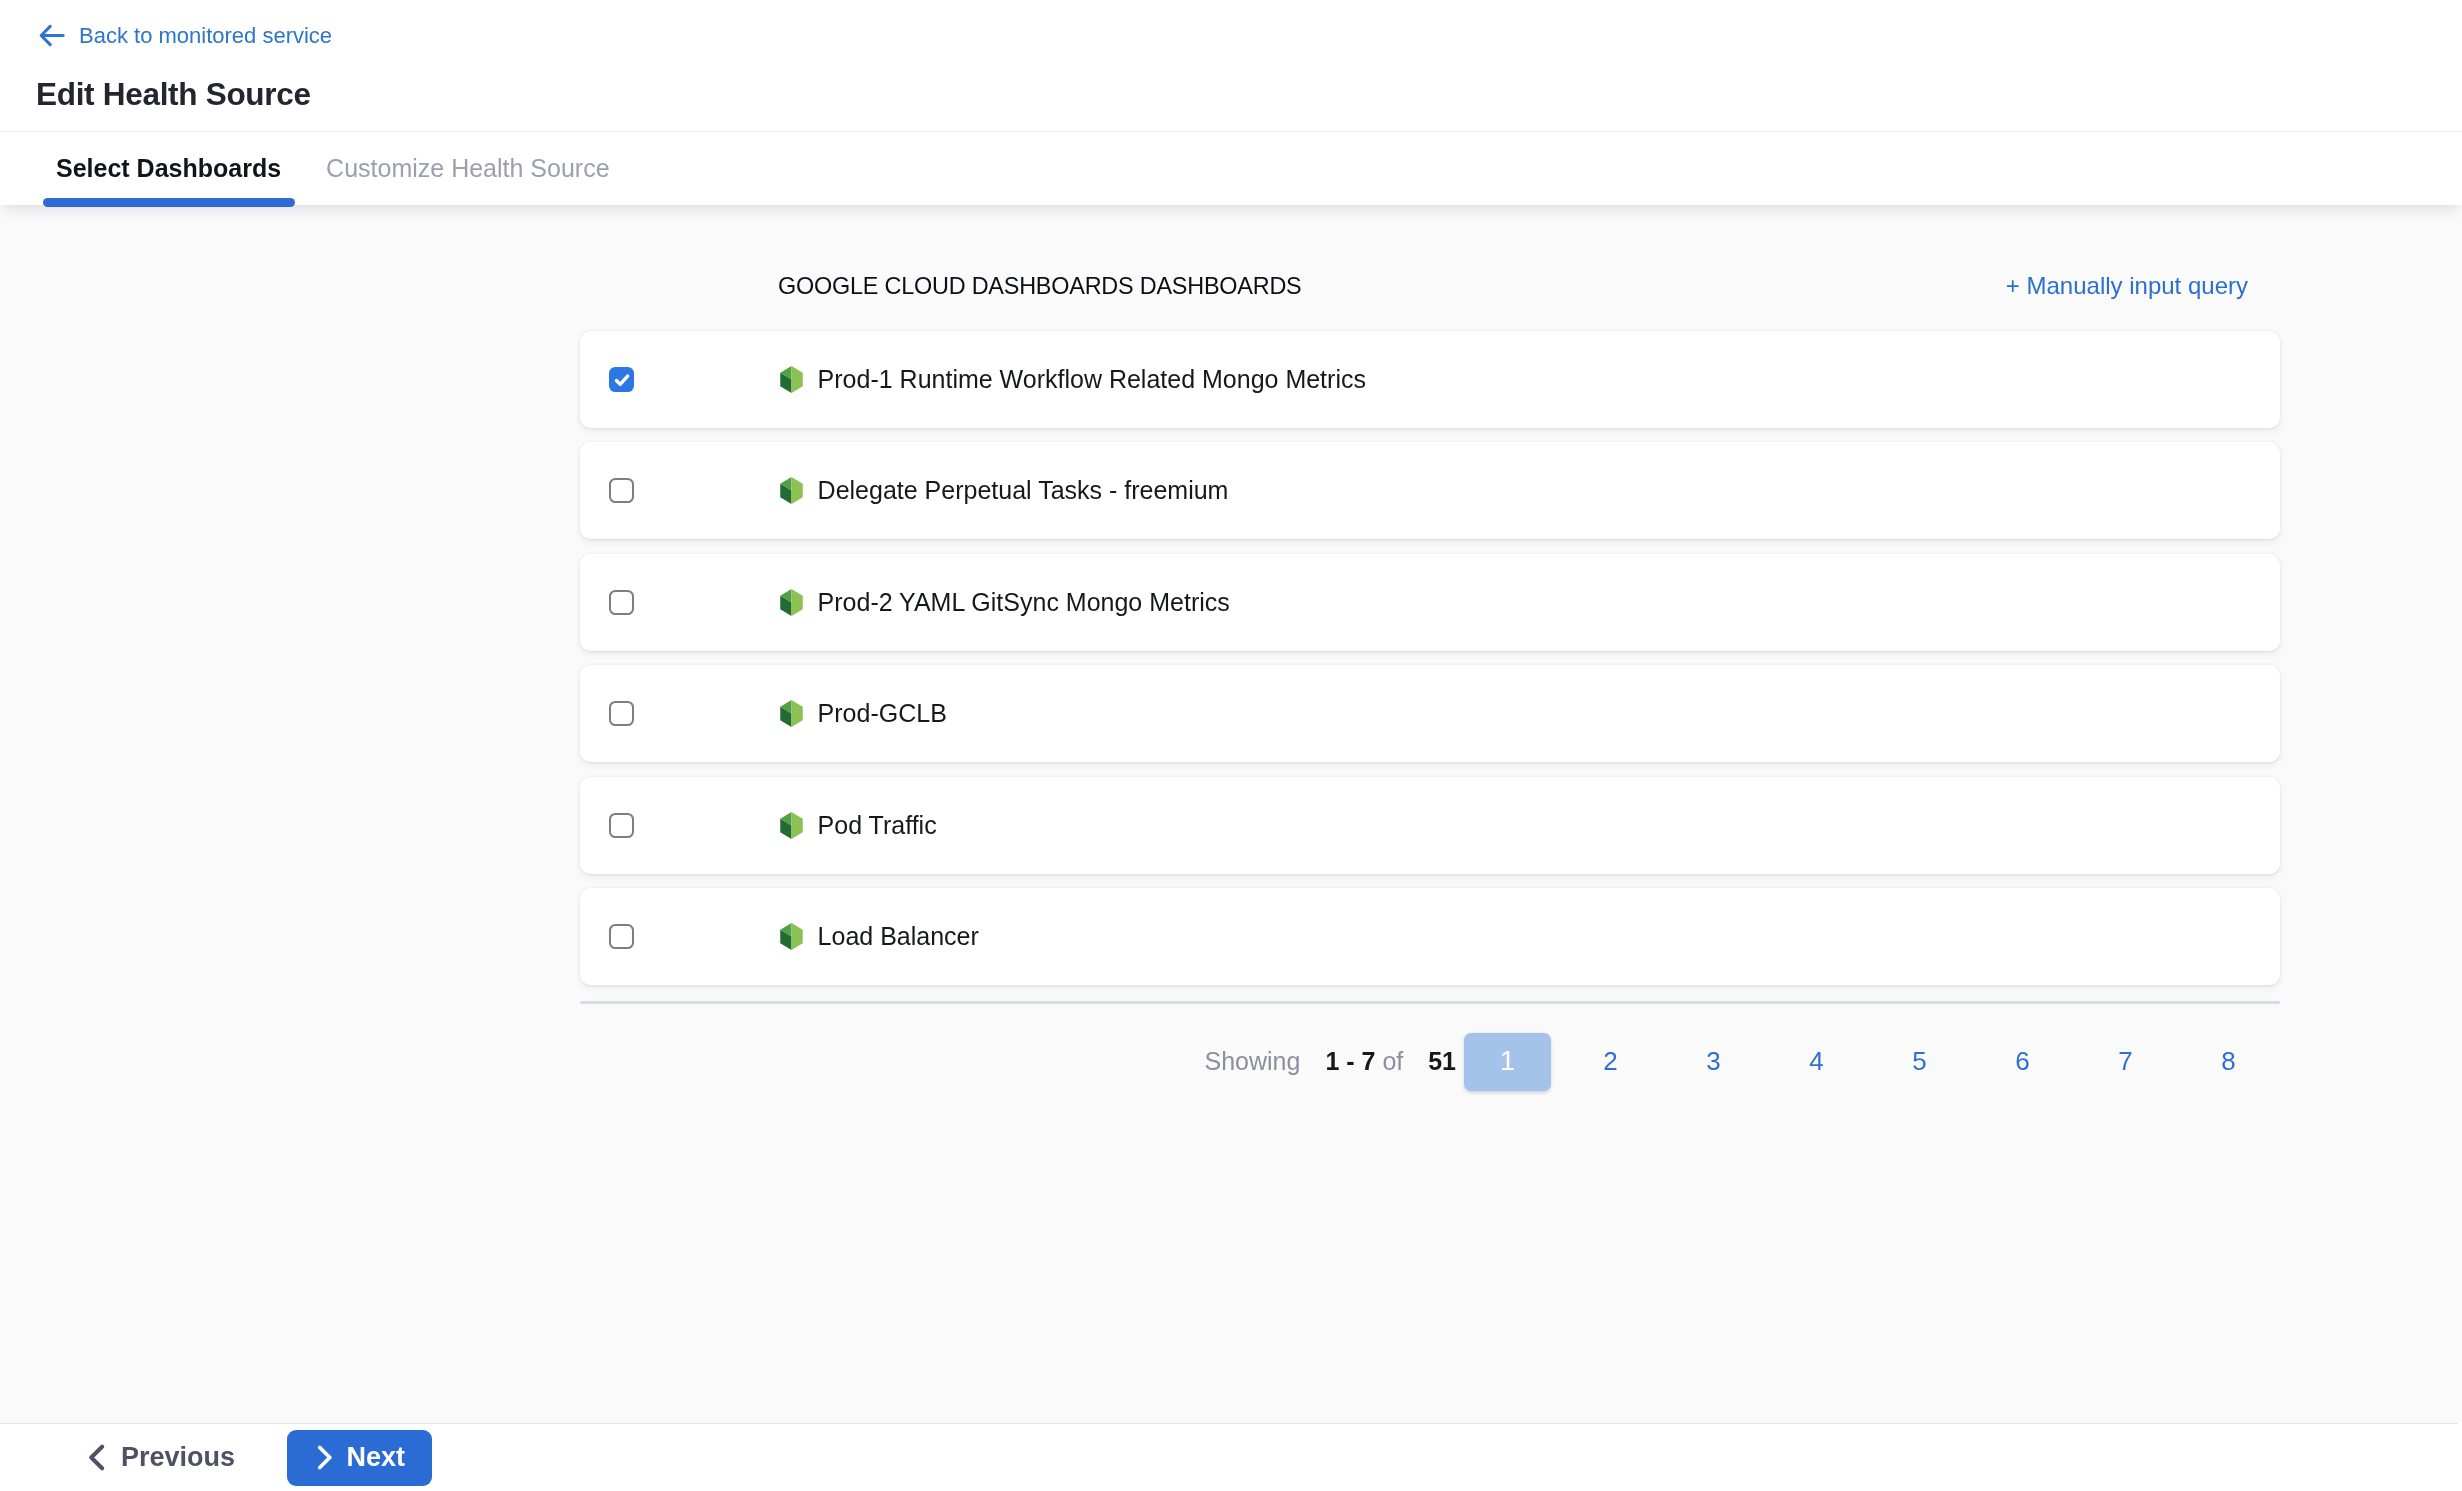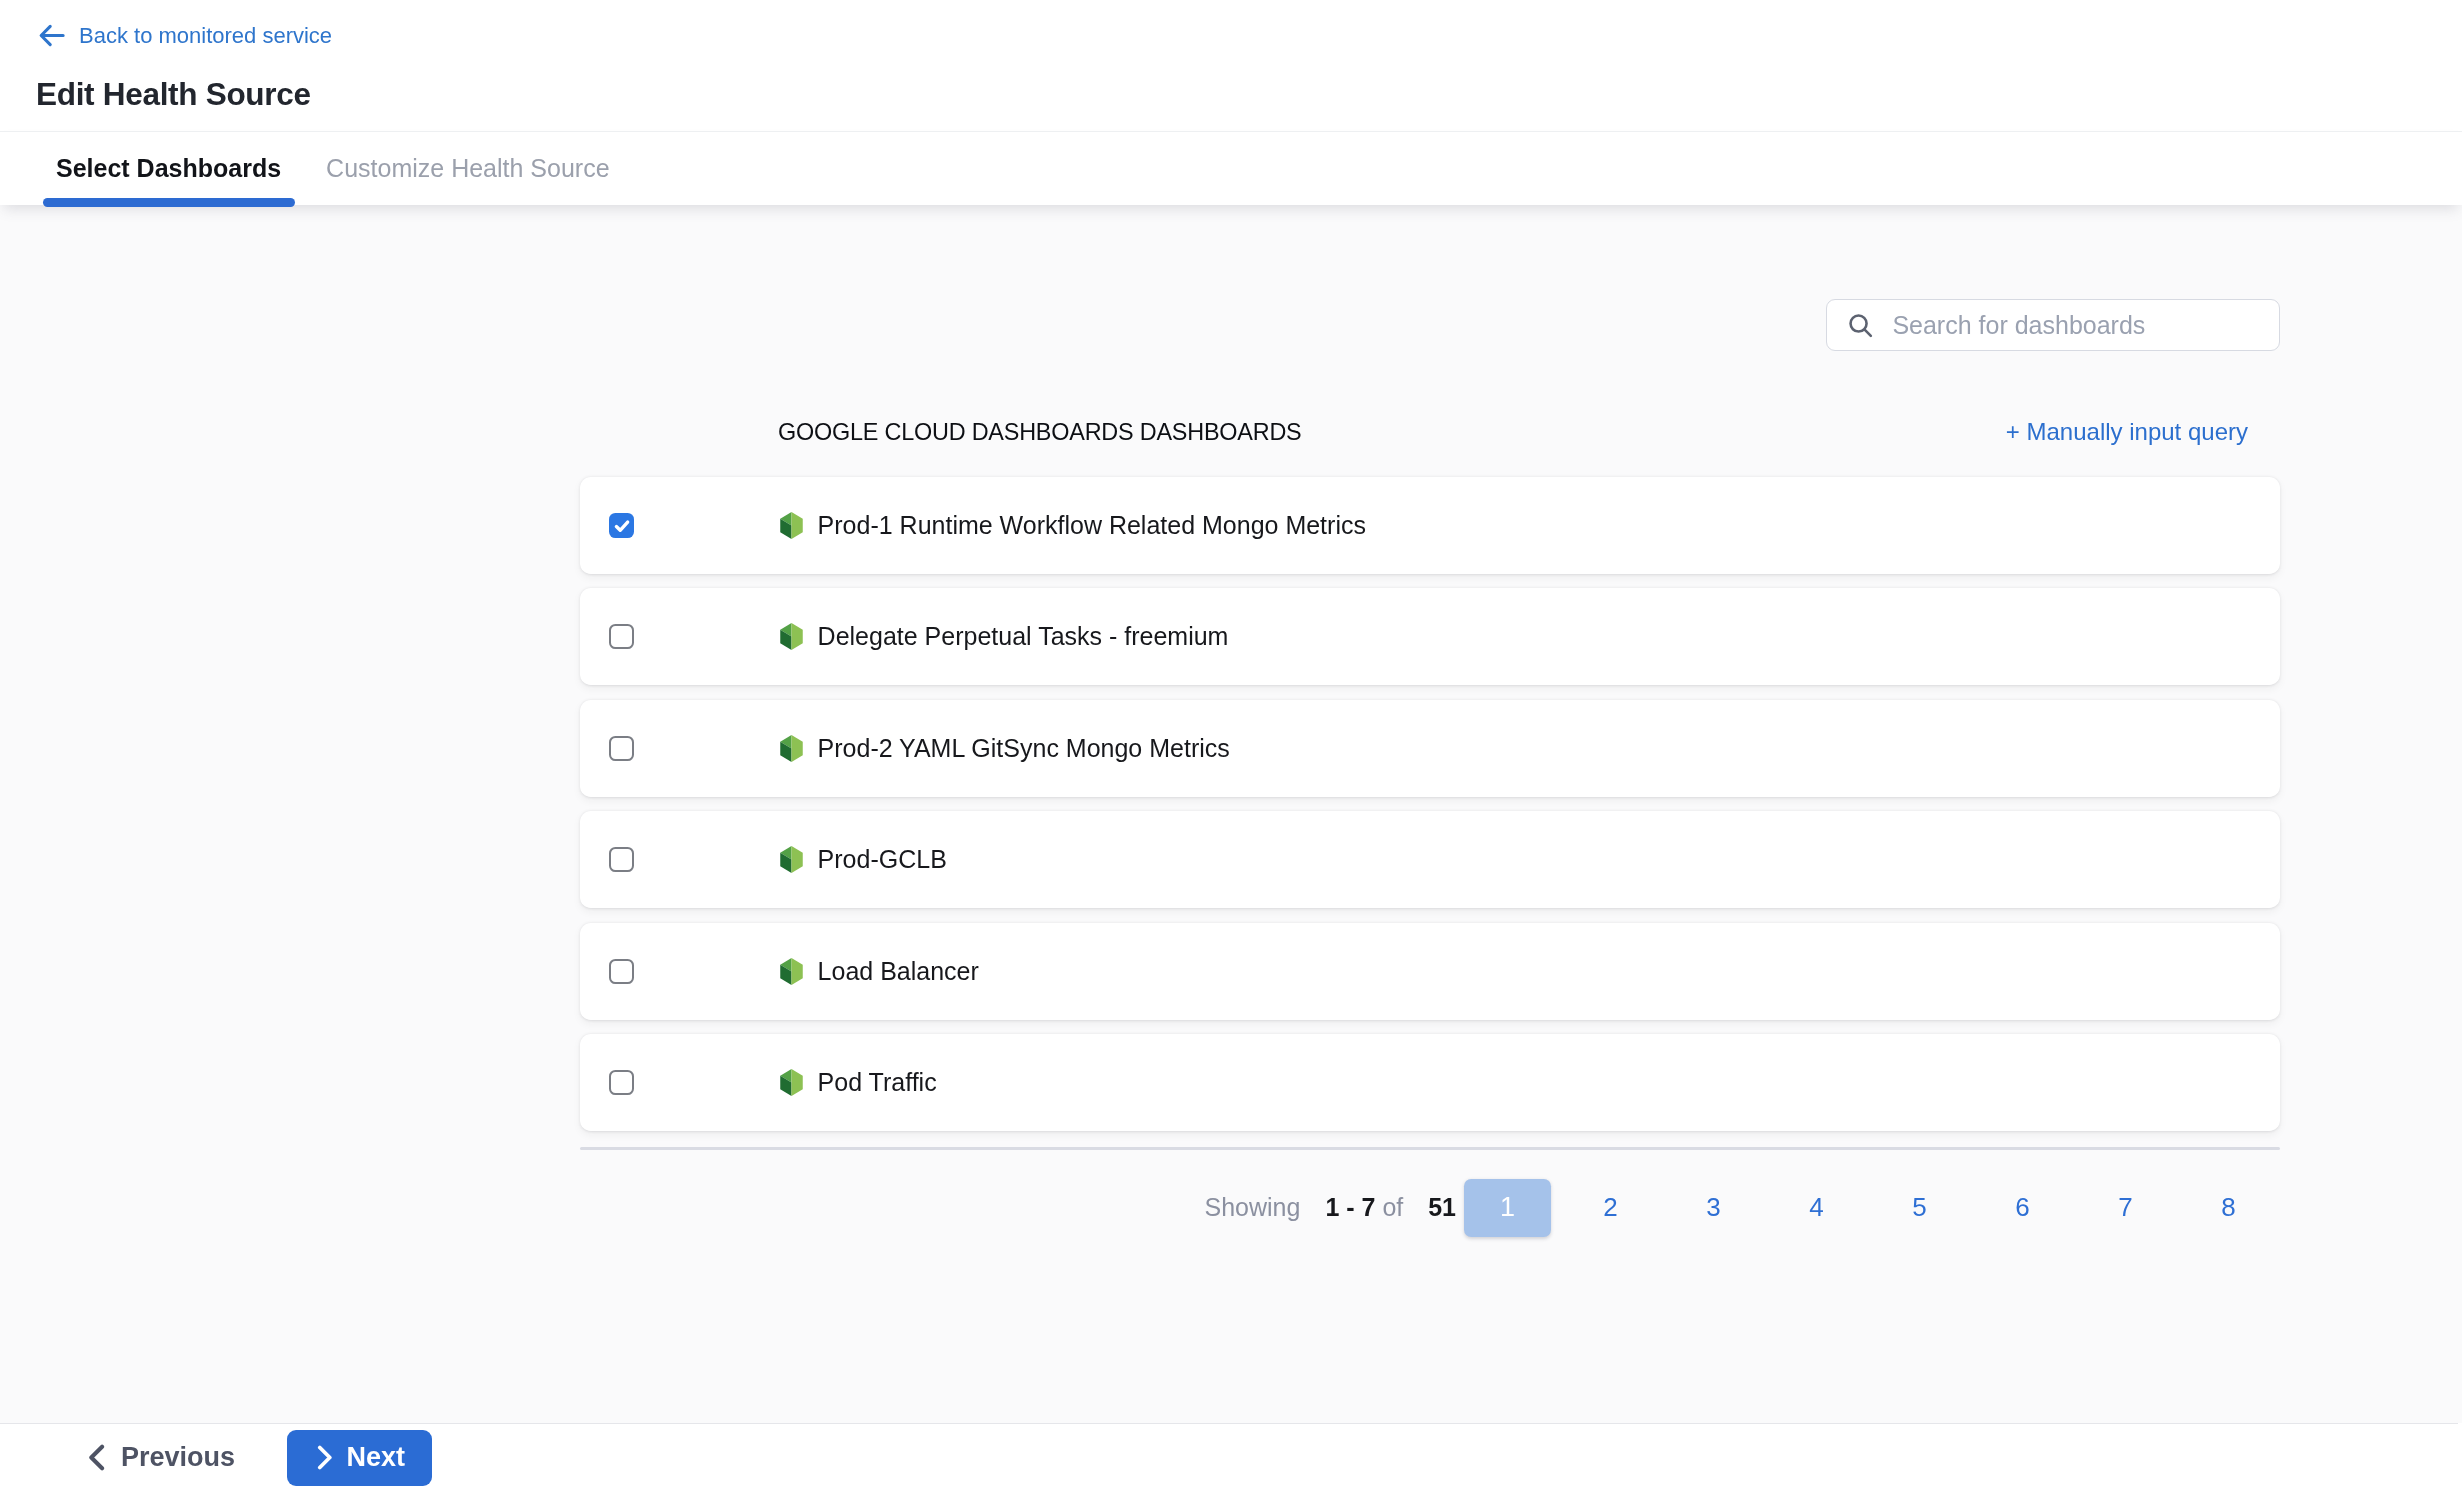--- a/index.html
+++ b/index.html
@@ -147,29 +147,20 @@
   </div>
 
   <div class="tabbar">
     <div class="tab tab-active">Select Dashboards</div>
     <div class="tab tab-disabled">Customize Health Source</div>
   </div>
 
   <div class="content">
     <div class="main-col">
 
-      <div class="search-box">
-        <span style="display:flex;">
-          <svg width="31" height="31" viewBox="0 0 24 24" fill="none">
-            <circle cx="10.5" cy="10.5" r="6.2" stroke="#5c6270" stroke-width="2"></circle>
-            <path d="M15.2 15.2 L20 20" stroke="#5c6270" stroke-width="2" stroke-linecap="round"></path>
-          </svg>
-        </span>
-        <input type="text" value="" placeholder="Search for dashboards" style="">
-      </div>
 
       <div class="list-header">
         <div class="col-header">GOOGLE CLOUD DASHBOARDS DASHBOARDS</div>
         <a class="manual-link">+ Manually input query</a>
       </div>
 
       <div class="rows" id="rows">
   <div class="row">
     <span class="checkbox checked">
       <svg width="18" height="18" viewBox="0 0 16 16" fill="none">
@@ -232,35 +223,35 @@
     <span class="checkbox">
       
     </span>
     <span class="row-icon">
       <svg width="27" height="31" viewBox="0 0 24 27">
         <polygon points="12,1.5 2,7.5 12,13.5" fill="#53a146"></polygon>
         <polygon points="2,7.5 2,19.5 12,25.5 12,13.5" fill="#206c31"></polygon>
         <polygon points="12,1.5 22,7.5 22,19.5 12,25.5" fill="#8dc153"></polygon>
       </svg>
     </span>
+    <span class="row-label">Pod Traffic</span>
+  </div>
+
+  <div class="row">
+    <span class="checkbox">
+      
+    </span>
+    <span class="row-icon">
+      <svg width="27" height="31" viewBox="0 0 24 27">
+        <polygon points="12,1.5 2,7.5 12,13.5" fill="#53a146"></polygon>
+        <polygon points="2,7.5 2,19.5 12,25.5 12,13.5" fill="#206c31"></polygon>
+        <polygon points="12,1.5 22,7.5 22,19.5 12,25.5" fill="#8dc153"></polygon>
+      </svg>
+    </span>
     <span class="row-label">Load Balancer</span>
-  </div>
-
-  <div class="row">
-    <span class="checkbox">
-      
-    </span>
-    <span class="row-icon">
-      <svg width="27" height="31" viewBox="0 0 24 27">
-        <polygon points="12,1.5 2,7.5 12,13.5" fill="#53a146"></polygon>
-        <polygon points="2,7.5 2,19.5 12,25.5 12,13.5" fill="#206c31"></polygon>
-        <polygon points="12,1.5 22,7.5 22,19.5 12,25.5" fill="#8dc153"></polygon>
-      </svg>
-    </span>
-    <span class="row-label">Pod Traffic</span>
   </div>
 
 </div>
 
       <div class="list-divider"></div>
 
       <div class="pagination">
         <div class="showing">
           <span>Showing</span>
           <b>1 - 7</b>

